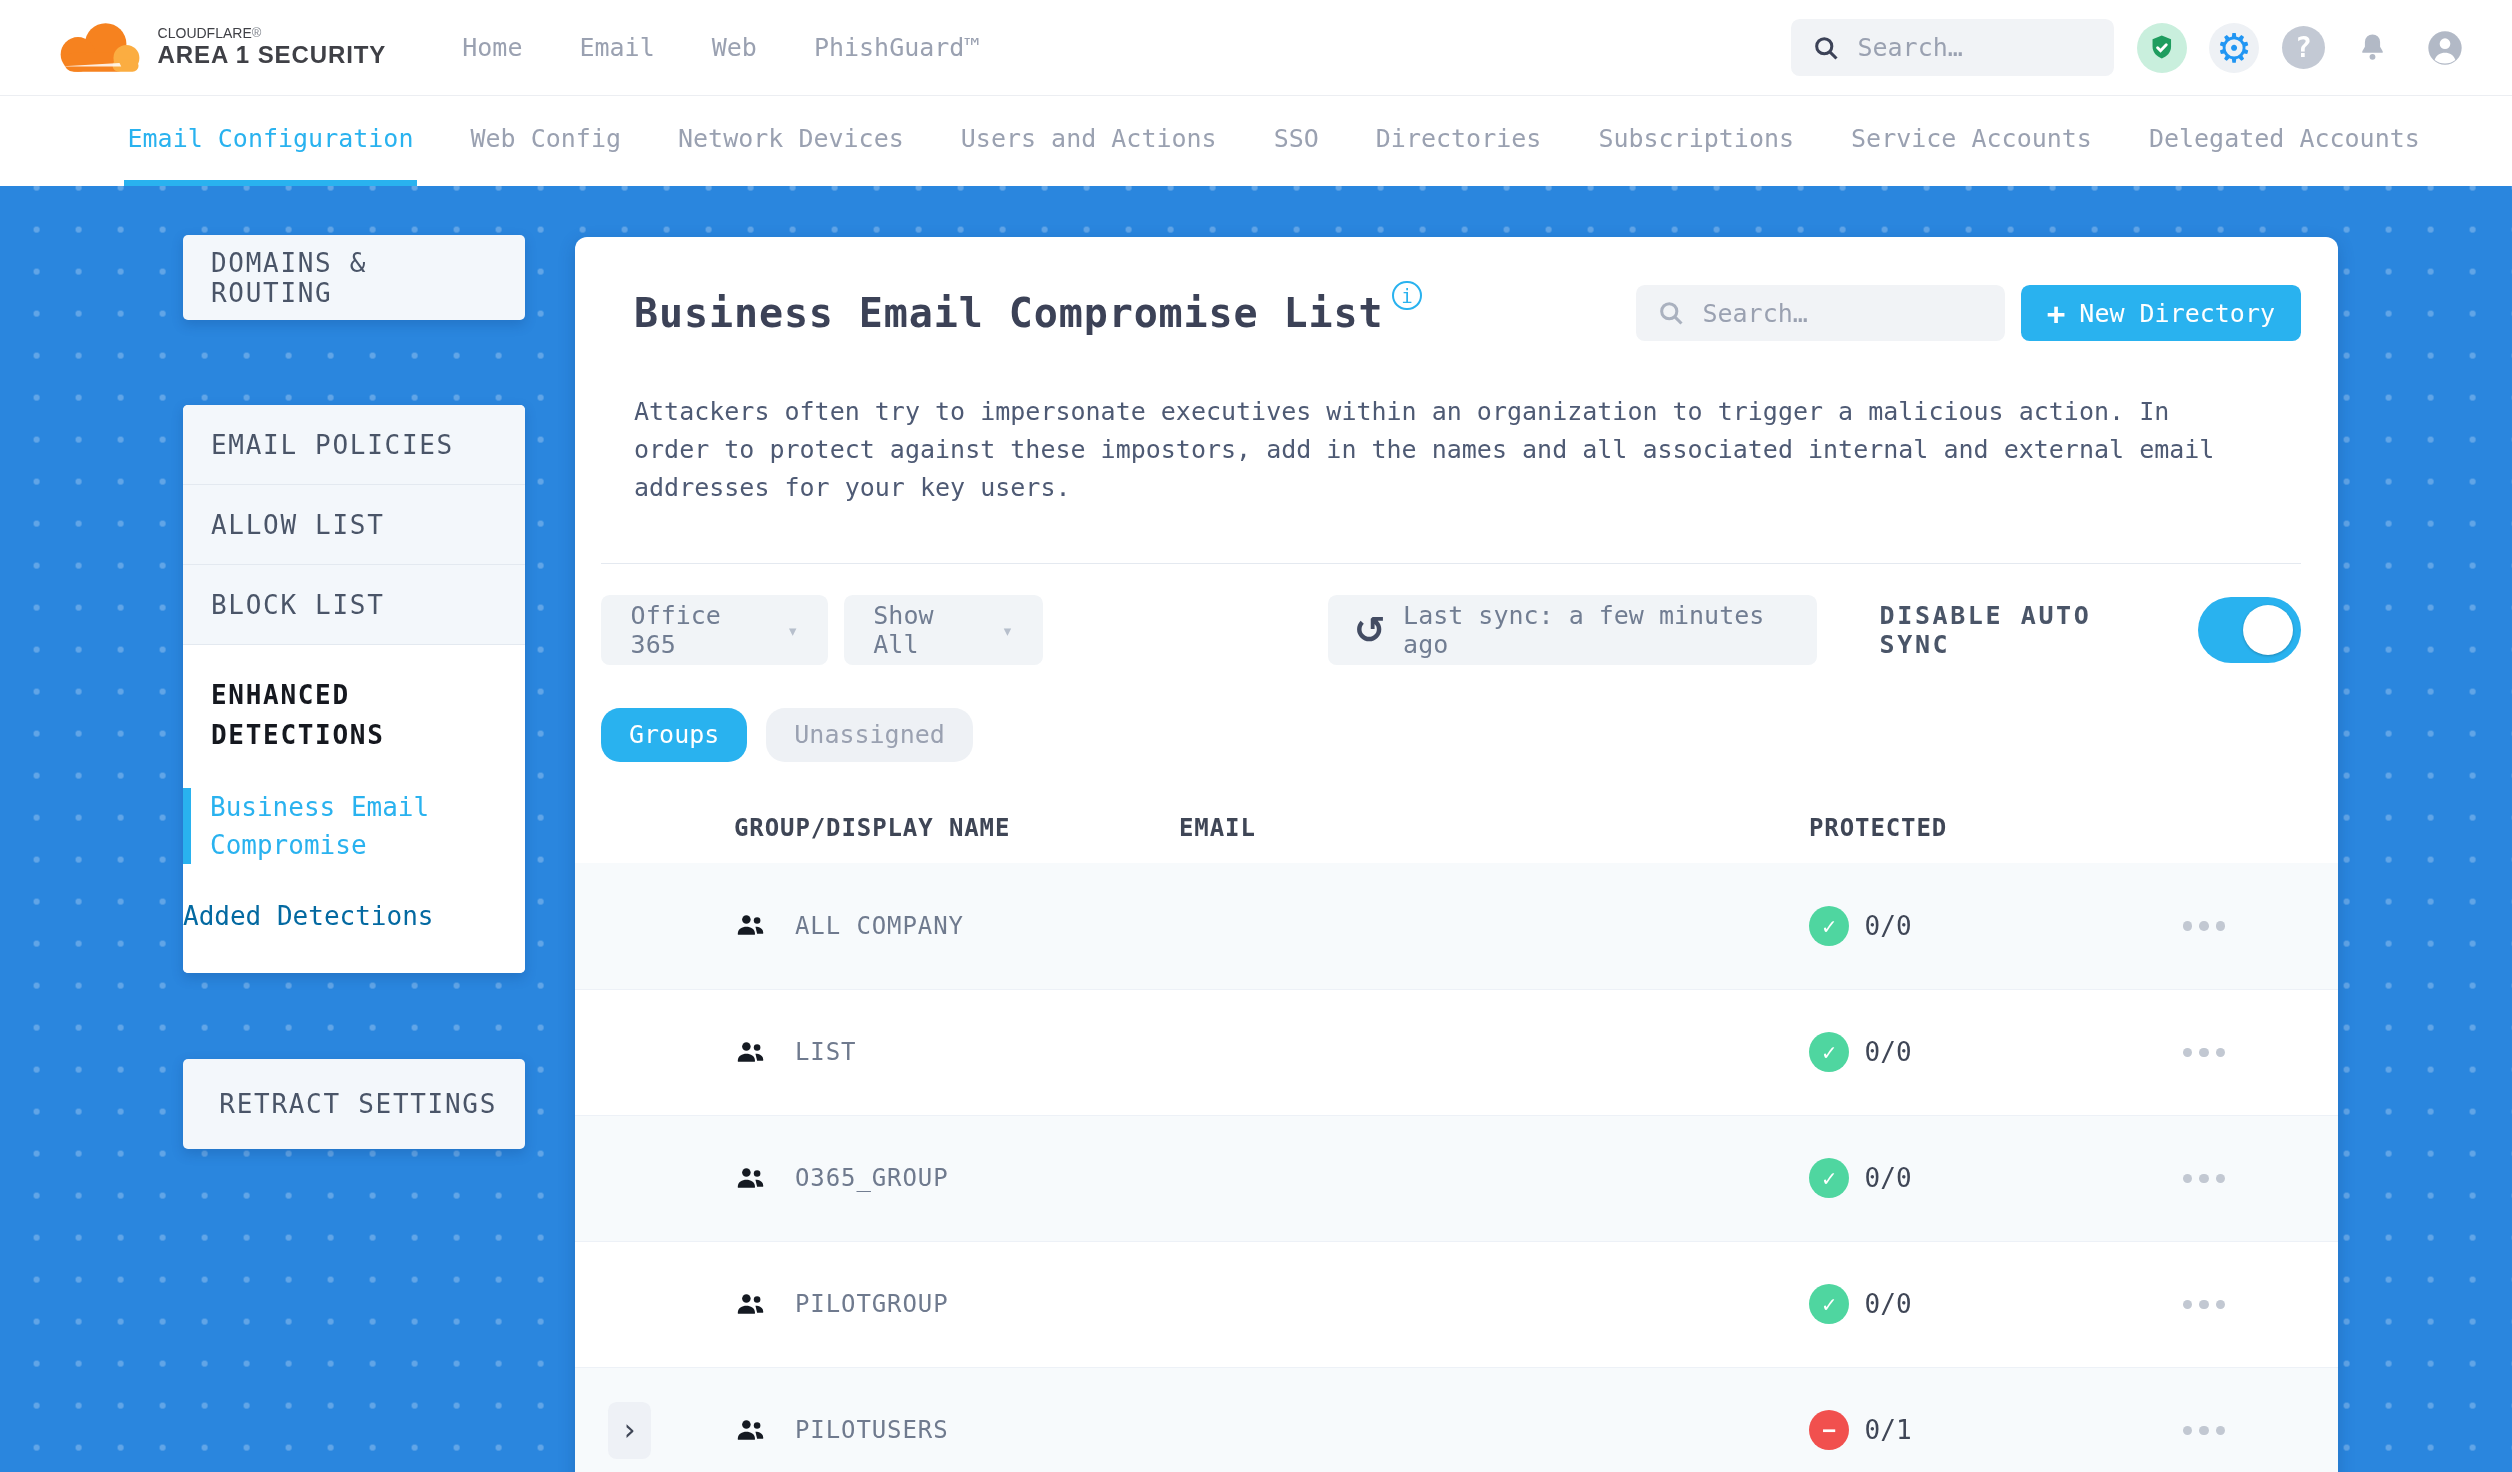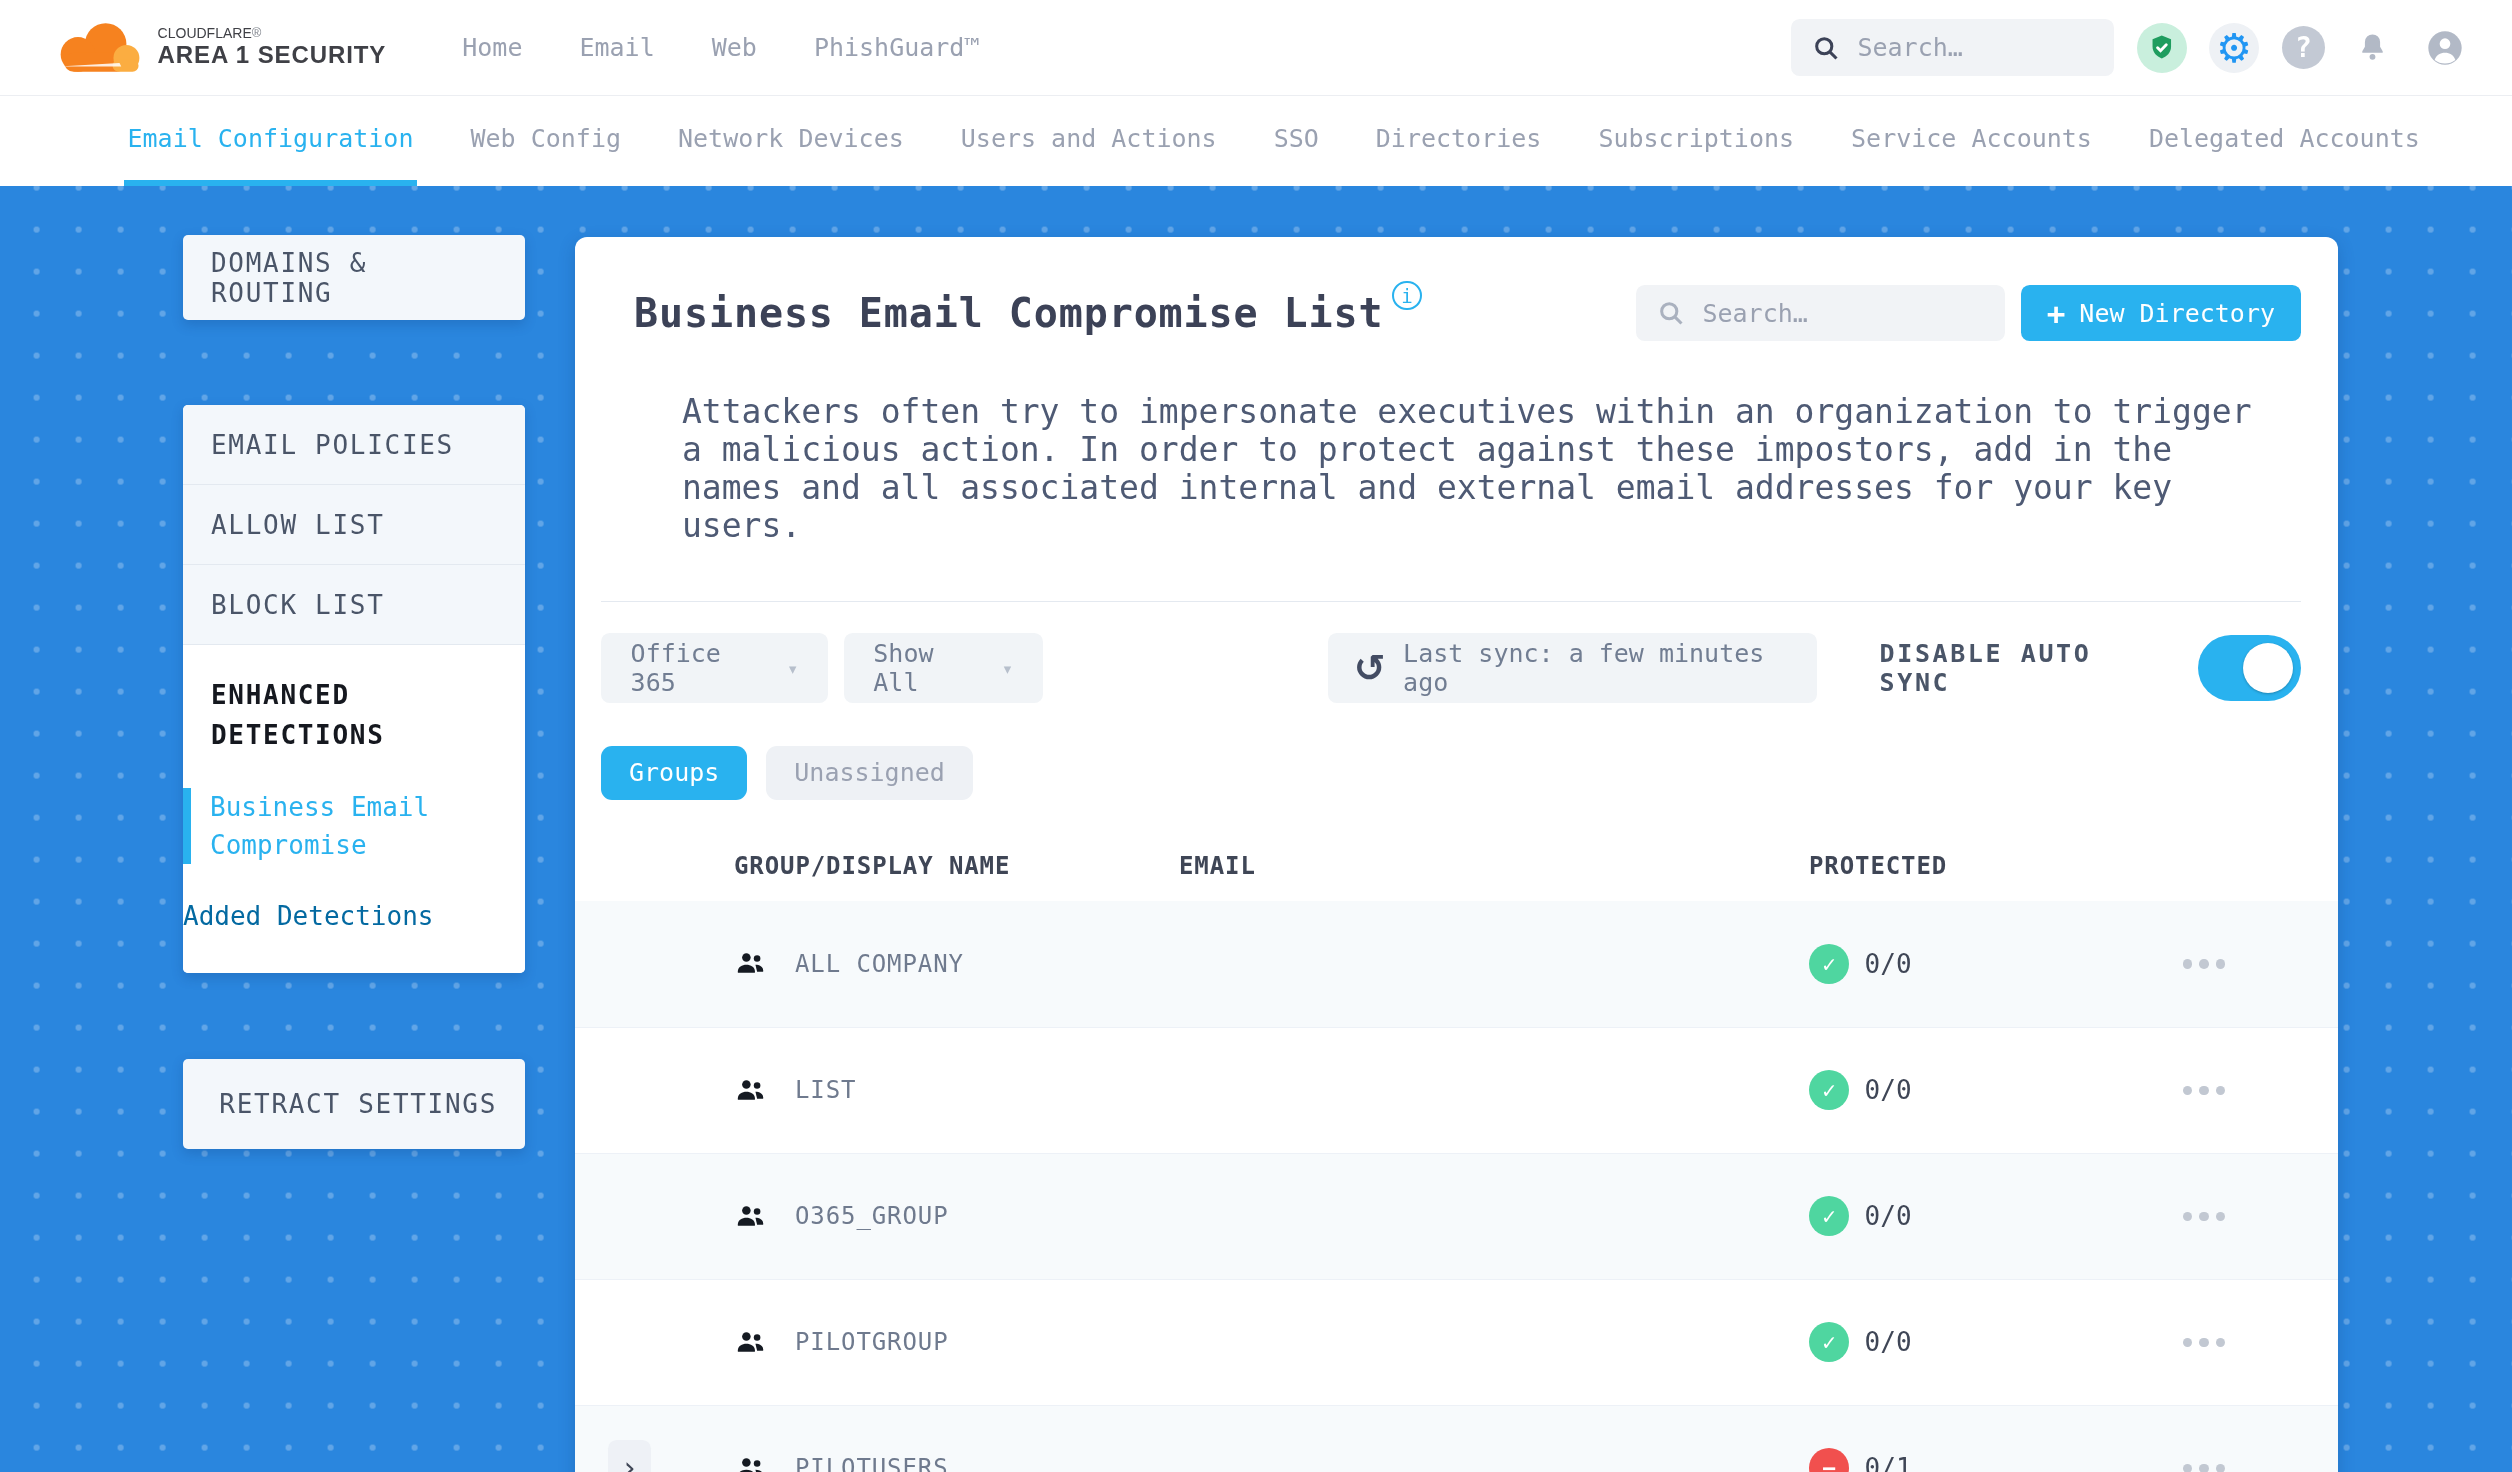--- a/index.html
+++ b/index.html
@@ -65,41 +65,41 @@
   .page-title{ font-size:40px; font-weight:bold; color:#3c4257; letter-spacing:0.9px; }
   .info-badge{ display:inline-flex; width:29.6px; height:29.6px; border:2.6px solid #29b2ef;
                border-radius:50%; color:#29b2ef; font-size:19px; align-items:center;
                justify-content:center; margin-left:8.7px; position:relative; top:-17.4px; cursor:pointer;}
   .panel-search{ margin-left:auto; width:369px; height:56px; background:#f1f3f6; }
   .panel-search input{ width:252px; }
   .btn-new{ margin-left:15.6px; height:56px; padding:0 26px; background:#29b2ef; color:#fff;
             border:none; border-radius:8.7px; font:inherit; font-size:25px; display:flex;
             align-items:center; gap:14px; cursor:pointer; }
   .btn-new .plus{ font-size:31px; font-weight:bold; line-height:1; }
-  .desc{ font-size:33px; color:#4e5a74; line-height:38px; padding:52px 52px 0 59px; max-width:1730px;margin-left:48px;}
+  .desc{ font-size:25px; color:#4e5a74; line-height:38px; padding:52px 52px 0 59px; max-width:1730px;}
   .hr{ height:0.9px; background:#e4e9f0; margin:56px 37px 0 26px; }
 
   .filter-row{ display:flex; align-items:center; padding:31px 37px 0 26px; }
   .pill{ background:#f1f4f7; border-radius:8.7px; height:70px; display:flex; align-items:center;
          font-size:25px; color:#717d92; cursor:pointer; }
   .dd{ padding:0 29.6px; gap:19px; }
   .dd .caret{ color:#b7bfcc; font-size:19px; }
   .dd2{ margin-left:15.6px; }
   .sync-pill{ margin-left:285px; padding:0 26px; gap:17.4px; }
   .refresh-glyph{ font-family:"DejaVu Sans",sans-serif; font-size:38px; color:#434c63; font-weight:bold; }
   .autosync-label{ margin-left:63px; font-size:25px; font-weight:bold; color:#4a5568; letter-spacing:2.6px; }
   .toggle{ margin-left:40px; width:111px; height:66px; border-radius:35px; background:#cfd6e0;
            position:relative; cursor:pointer; }
   .toggle.on{ background:#29b2ef; }
   .knob{ position:absolute; top:7.8px; left:7.8px; width:50px; height:50px; border-radius:50%;
          background:#fff; box-shadow:0 0.9px 2.6px rgba(0,0,0,.25); }
   .toggle.on .knob{ left:auto; right:7.8px; }
 
   .view-tabs{ display:flex; gap:19px; padding:43px 0 0 26px; }
-  .vtab{ height:54px; border-radius:11px; display:flex; align-items:center; padding:0 28px;
+  .vtab{ height:54px; border-radius:19px; display:flex; align-items:center; padding:0 28px;
          font-size:25px; cursor:pointer; }
   .vtab.active{ background:#29b2ef; color:#fff; }
   .vtab.idle{ background:#eef1f5; color:#9aa1b1; }
 
   .thead{ display:flex; padding:52px 0 21px 0; font-size:24px; font-weight:bold;
           color:#3f4656; letter-spacing:0.9px; }
   .col-name{ width:604px; padding-left:159px; }
   .col-email{ width:630px; }
   .col-prot{ width:261px; }
   .row{ display:flex; align-items:center; height:126px; }

